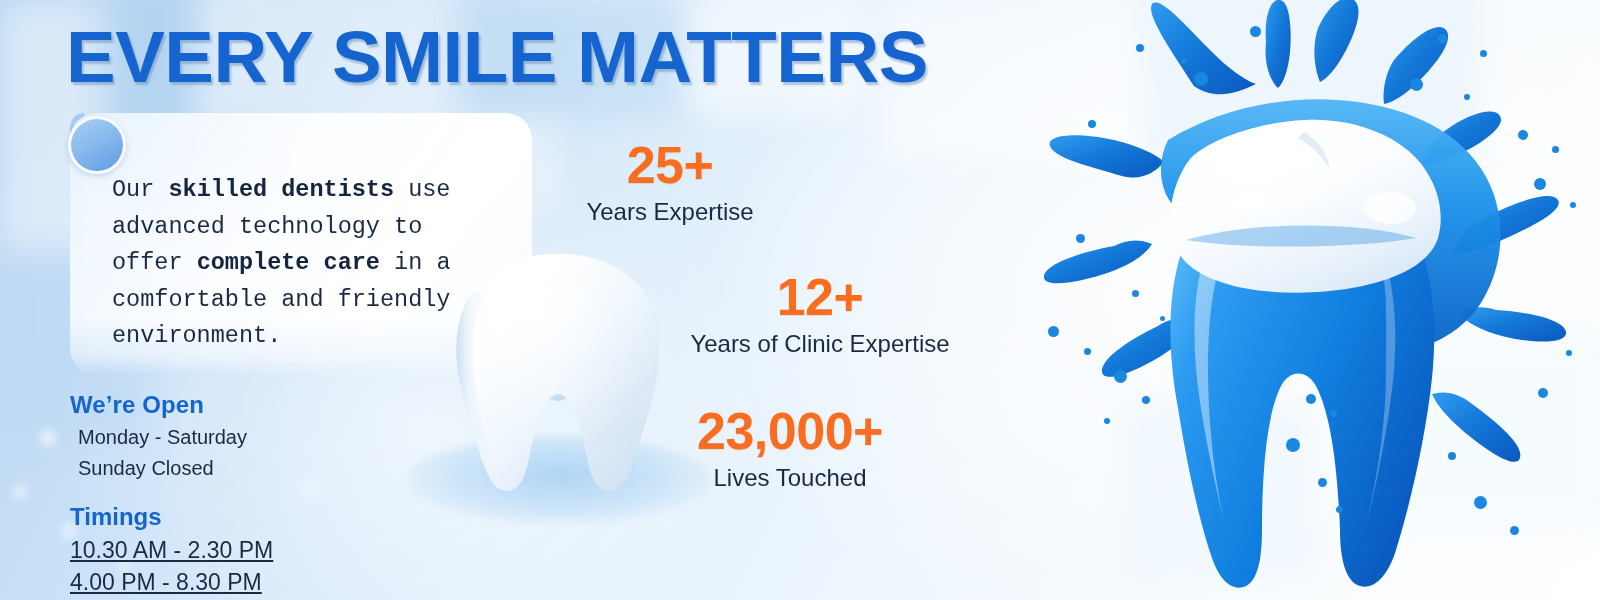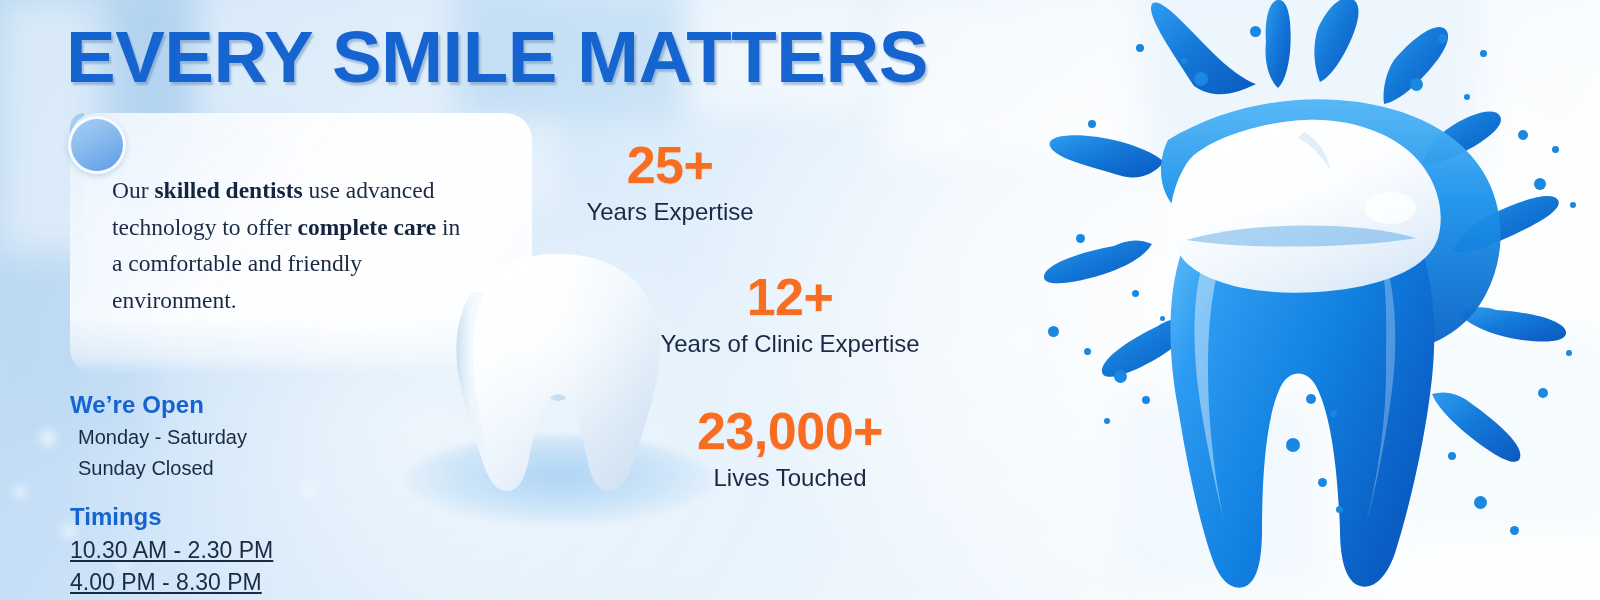--- a/index.html
+++ b/index.html
@@ -82,21 +82,21 @@
     border:3px solid rgba(255,255,255,.95);
     box-shadow:0 2px 6px rgba(110,150,195,.35);
   }
   .card-text {
     position:absolute;
     left:112px; top:172px;
     width:360px;
     font-size:23.5px;
     line-height:36.5px;
     color:#1b2a44;
-    font-family:Liberation Serif, serif;
+    font-family:Liberation Mono, monospace;
   }
   .card-text b { font-weight:bold; color:#15253f; }
 
   
   .hours { position:absolute; left:70px; top:388px; width:340px; }
   .hours .h-title {
     font-size:24px; font-weight:bold; color:#1664cf;
     line-height:34px; letter-spacing:.1px;
   }
   .hours .h-line {
@@ -112,21 +112,21 @@
   .stat { position:absolute; text-align:center; }
   .stat .num {
     font-size:52px; font-weight:bold; color:#f96d20;
     line-height:58px; letter-spacing:-.5px;
     text-shadow:0 1px 1px rgba(200,110,40,.18);
   }
   .stat .lbl {
     font-size:24px; color:#1b2a44; line-height:32px; margin-top:2px;
   }
   #stat-0 { left:520px; top:136px; width:300px; }
-  #stat-1 { left:640px; top:268px; width:300px; }
+  #stat-1 { left:670px; top:268px; width:300px; }
   #stat-2 { left:640px; top:402px; width:300px; }
 
   
   .tooth-white { position:absolute; left:424px; top:248px; width:268px; height:262px; }
   .tooth-white .floor {
     position:absolute; left:-18px; top:188px; width:306px; height:88px;
     border-radius:50%;
     background:radial-gradient(ellipse at 50% 45%, rgba(150,199,240,.70) 0%, rgba(175,214,245,.50) 48%, rgba(220,238,252,.05) 78%, rgba(255,255,255,0) 100%);
     filter:blur(3px);
   }

